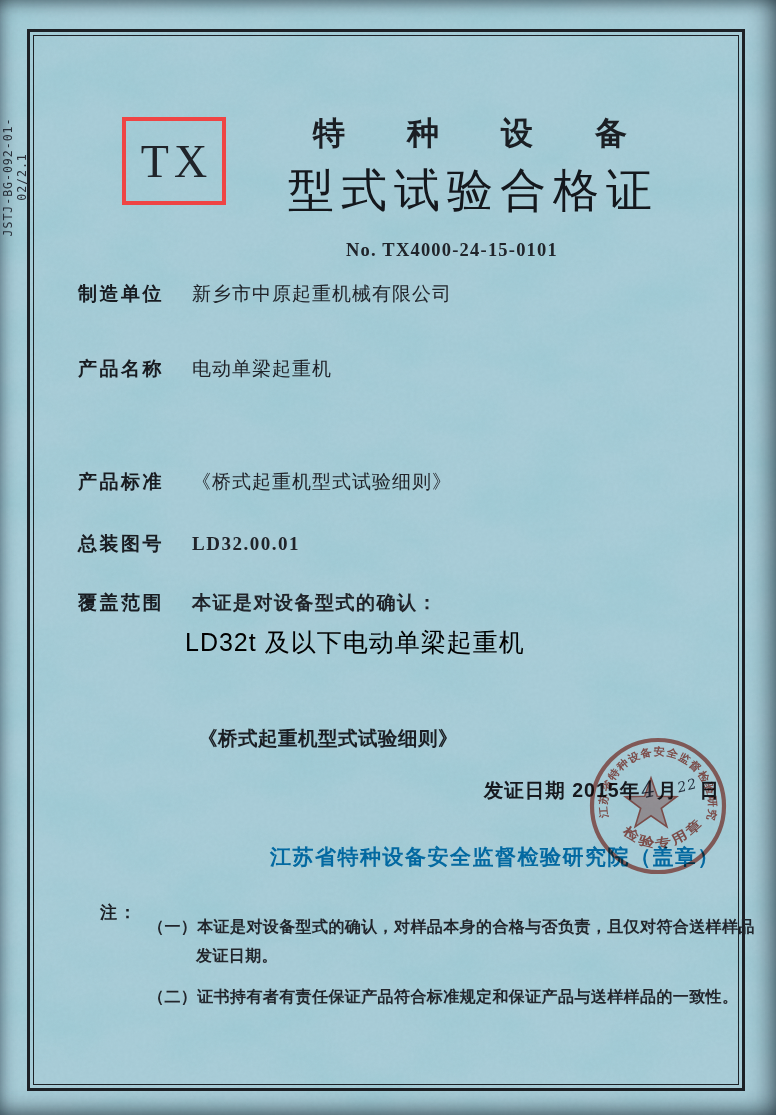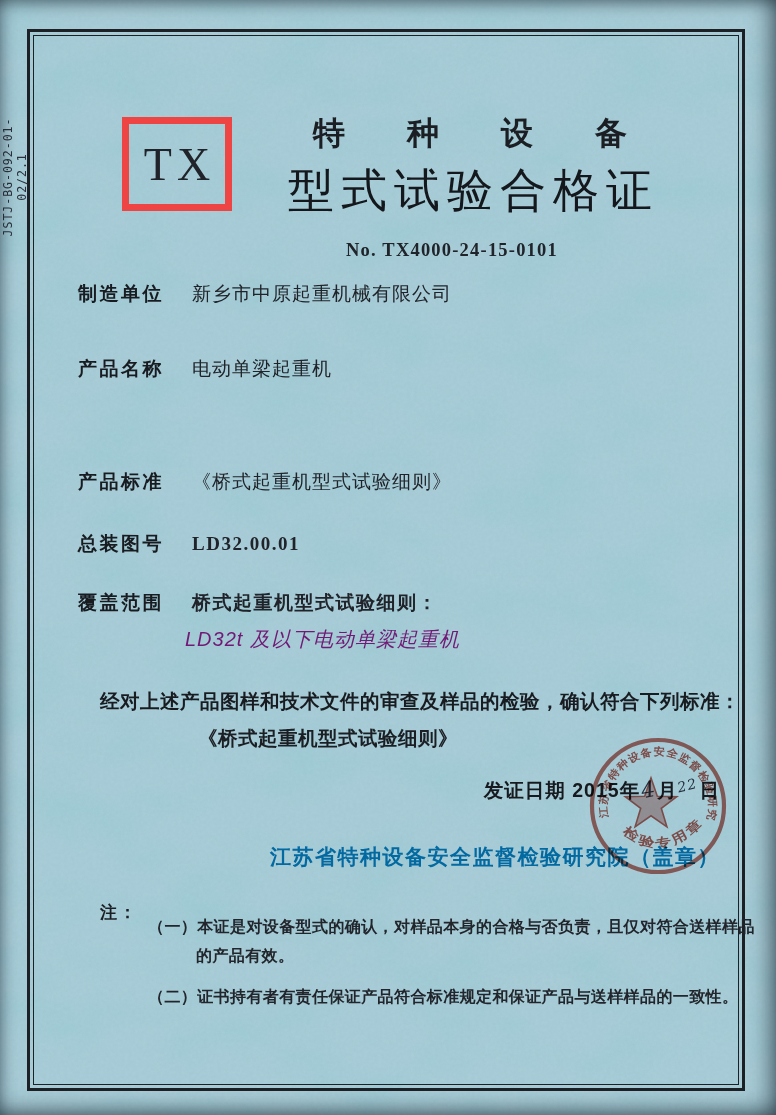--- a/index.html
+++ b/index.html
@@ -30,21 +30,21 @@
   .frame-inner{position:absolute;inset:3px;border:1.5px solid #1d2126;}
   
   .vcode{
     position:absolute;left:-60px;top:163px;width:150px;text-align:center;
     transform:rotate(-90deg);
     font-family:"DejaVu Sans Mono",monospace;
     font-size:11.5px;letter-spacing:1px;color:#2b313a;z-index:3;
   }
   .tx-box{
     position:absolute;left:122px;top:117px;width:96px;height:80px;
-    border:7px solid #ef4444;display:flex;align-items:center;justify-content:center;
+    border:4px solid #ef4444;display:flex;align-items:center;justify-content:center;
     z-index:4;
     text-align:center;
   }
   .tx-box span{
     font-family:"Liberation Serif",serif;font-size:46px;letter-spacing:5px;
     margin-right:-5px;color:#20242a;
   }
   .header{position:absolute;left:235px;top:112px;width:470px;text-align:center;z-index:4;}
   .title1{
     font-size:32px;font-weight:700;letter-spacing:62px;margin-left:62px;
@@ -57,21 +57,21 @@
   .cert-no{
     font-family:"Liberation Serif",serif;
     font-size:18.5px;letter-spacing:1.2px;margin-top:18px;margin-right:36px;
     color:#20242a;font-weight:700;
   }
   .row{position:absolute;left:78px;white-space:nowrap;z-index:4;font-size:19px;}
   .lbl{font-weight:700;letter-spacing:2.5px;color:#181c21;}
   .val{margin-left:28px;color:#20242a;letter-spacing:1px;}
   .val.bold{font-weight:700;letter-spacing:1.5px;}
   .latin{font-family:"Liberation Serif",serif;font-weight:600;letter-spacing:1.5px;}
-  .subline{position:absolute;white-space:nowrap;z-index:4;font-size:20px;color:#701a75;letter-spacing:1px;font-style:italic;}
+  .subline{position:absolute;white-space:nowrap;z-index:4;font-size:25px;color:#000000;letter-spacing:1px;}
   .statement{position:absolute;left:100px;top:688px;font-size:19.5px;letter-spacing:.5px;color:#181c21;font-weight:600;white-space:nowrap;z-index:4;}
   .statement2{position:absolute;left:198px;top:725px;font-size:19.5px;letter-spacing:.5px;color:#1b1f24;font-weight:600;white-space:nowrap;z-index:4;}
   .date-line{
     position:absolute;right:56px;top:777px;font-size:19.5px;font-weight:700;
     letter-spacing:1px;color:#16191e;white-space:nowrap;z-index:6;
   }
   .hand{
     font-family:"DejaVu Serif",serif;font-style:italic;font-weight:400;
     display:inline-block;transform:rotate(-10deg);font-size:22px;color:#253140;
     margin:0 1px;
@@ -131,36 +131,35 @@
   <div class="row" style="top:281px">
     <span class="lbl">制造单位</span><span class="val">新乡市中原起重机械有限公司</span>
   </div>
   <div class="row" style="top:469px">
     <span class="lbl">产品标准</span><span class="val">《桥式起重机型式试验细则》</span>
   </div>
   <div class="row" style="top:531px">
     <span class="lbl">总装图号</span><span class="val latin">LD32.00.01</span>
   </div>
   <div class="row" style="top:590px">
-    <span class="lbl">覆盖范围</span><span class="val bold">桥式起重机型式试验细则：</span>
+    <span class="lbl">覆盖范围</span><span class="val bold">本证是对设备型式的确认：</span>
   </div>
   <div class="subline" style="left:185px;top:626px">LD32t 及以下电动单梁起重机</div>
 
-  <div class="statement">经对上述产品图样和技术文件的审查及样品的检验，确认符合下列标准：</div>
   <div class="statement2">《桥式起重机型式试验细则》</div>
 
   <div class="date-line">
     <span>发证日期 2015年</span><span class="hand">4</span><span>月</span><span class="hand day">22</span><span>日</span>
   </div>
 
   <div class="issuer">江苏省特种设备安全监督检验研究院（盖章）</div>
 
   <div class="note-label">注：</div>
   <div class="note n1a">（一）本证是对设备型式的确认，对样品本身的合格与否负责，且仅对符合送样样品</div>
-  <div class="note n1b">的产品有效。</div>
+  <div class="note n1b">发证日期。</div>
   <div class="note n2">（二）证书持有者有责任保证产品符合标准规定和保证产品与送样样品的一致性。</div>
 
   <svg class="stamp" viewBox="0 0 150 150">
     <defs>
       <path id="arcTop" d="M 22.7 86.2 A 51 51 0 1 1 121.3 86.2"></path>
       <path id="arcBottom" d="M 32 96 Q 72 132 112 96"></path>
     </defs>
     <circle cx="72" cy="73" r="66" fill="none" stroke="#b5493f" stroke-width="4.2" opacity="0.9"></circle>
     <path d="M65,45 L71.3,63.3 L90.7,63.7 L75.3,75.3 L80.9,93.8 L65,82.8 L49.1,93.8 L54.7,75.3 L39.3,63.7 L58.7,63.3 Z" fill="#bb5047" fill-opacity="0.5" stroke="#b5493f" stroke-width="1.6"></path>
     <text font-size="10.5" fill="#b5493f" font-weight="bold" letter-spacing="1" font-family="Liberation Sans, sans-serif">

